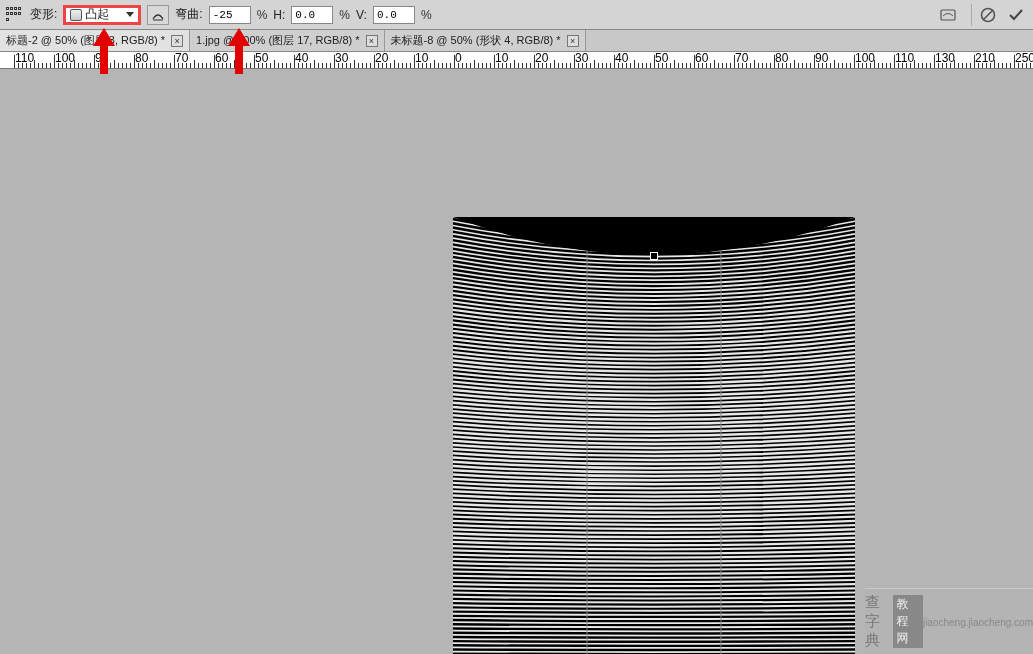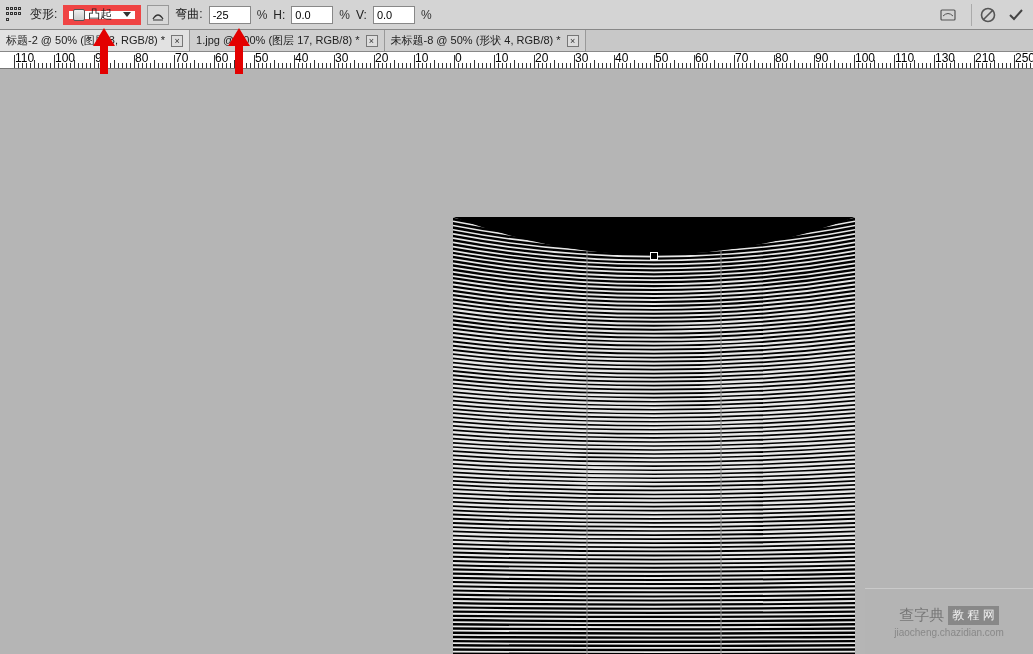--- a/index.html
+++ b/index.html
@@ -13,41 +13,41 @@
     }
     .grid-icon {
       width: 20px; height: 20px; display: flex; flex-wrap: wrap;
       gap: 1px; padding: 2px; cursor: pointer;
     }
     .grid-icon span {
       width: 3px; height: 3px; border: 1px solid #333; background: #d4d4d4;
     }
     .label { color: #222; }
     .warp-select {
-      width: 78px; height: 20px; background: #fff; border: 6px solid #ef4444;
+      width: 78px; height: 20px; background: #fff; border: 3px solid #ef4444;
       display: flex; align-items: center; padding: 0 4px; gap: 3px;
       cursor: pointer; position: relative;
     }
     .warp-select .preset-icon {
       width: 12px; height: 12px; border: 1px solid #555; border-radius: 2px;
       background: linear-gradient(#eee, #ccc);
     }
     .warp-select .caret {
       position: absolute; right: 4px; width: 0; height: 0;
       border-left: 4px solid transparent; border-right: 4px solid transparent;
       border-top: 5px solid #333;
     }
     .orient-btn {
       width: 22px; height: 20px; border: 1px solid #999; background: #d8d8d8;
       display: flex; align-items: center; justify-content: center; cursor: pointer;
     }
     .orient-btn svg { width: 14px; height: 14px; }
     .num-input {
       width: 42px; height: 18px; background: #fff; border: 1px solid #888;
-      font-size: 11px; padding: 0 3px; color: #000;
+      font-size: 11px; padding: 0 3px; color: #000; font-family: Liberation Mono, monospace;
     }
     .pct { color: #333; }
     .spacer { flex: 1; }
     .right-btn {
       width: 26px; height: 22px; display: flex; align-items: center;
       justify-content: center; cursor: pointer; color: #555;
     }
     .right-btn svg { width: 18px; height: 18px; }
     .right-btn.reset { border-left: 1px solid #aaa; padding-left: 6px; margin-left: 4px; }
 
@@ -97,21 +97,21 @@
 
     
     .arrow {
       position: absolute; width: 22px; height: 46px; pointer-events: none;
     }
     .arrow svg { width: 100%; height: 100%; }
 
     
     .watermark {
       position: absolute; right: 0; bottom: 0; width: 168px; height: 66px;
-      background: rgba(180,180,180,0.85); display: flex; flex-direction: column;
+      background: rgba(180,180,180,0.85); display: flex; flex-direction: row;
       align-items: center; justify-content: center; font-size: 11px; color: #666;
       border-top: 1px solid rgba(255,255,255,0.3);
     }
     .watermark .wm-main { font-size: 15px; color: #777; display: flex; align-items: center; gap: 4px; }
     .watermark .wm-badge {
       background: #888; color: #eee; padding: 1px 4px; font-size: 12px;
     }
     .watermark .wm-sub { font-size: 10px; color: #888; margin-top: 2px; }
   </style>
 </head>
@@ -612,14 +612,14 @@
   <svg viewBox="0 0 22 46">
       <path d="M11 0 L22 18 L15 18 L15 46 L7 46 L7 18 L0 18 Z" fill="#e30000"></path>
     </svg>
 </div>
 
 <div class="watermark">
   <div class="wm-main">
     <span>查字典</span>
     <span class="wm-badge">教 程 网</span>
   </div>
-  <div class="wm-sub">jiaocheng.chazidian.com</div>
+  <div class="wm-sub">jiaocheng.jiaocheng.com</div>
 </div>
 
 </body></html>

